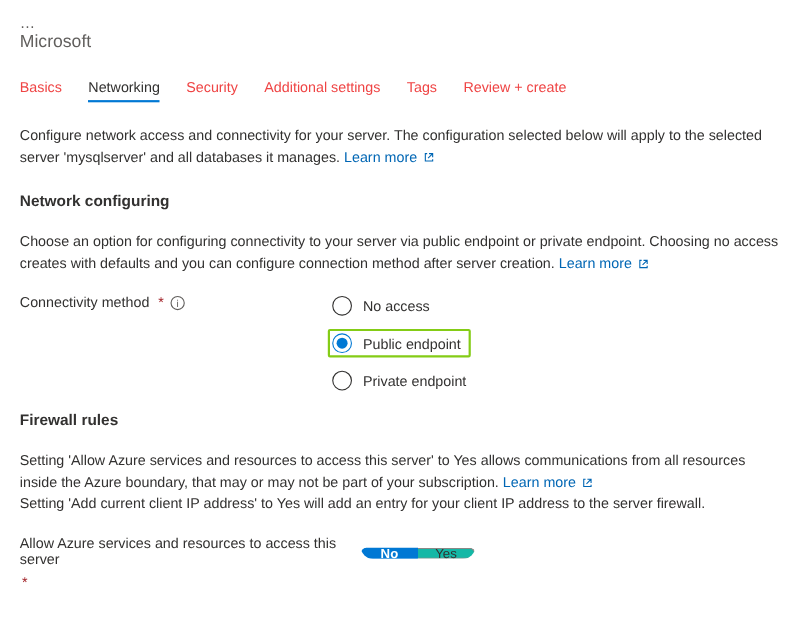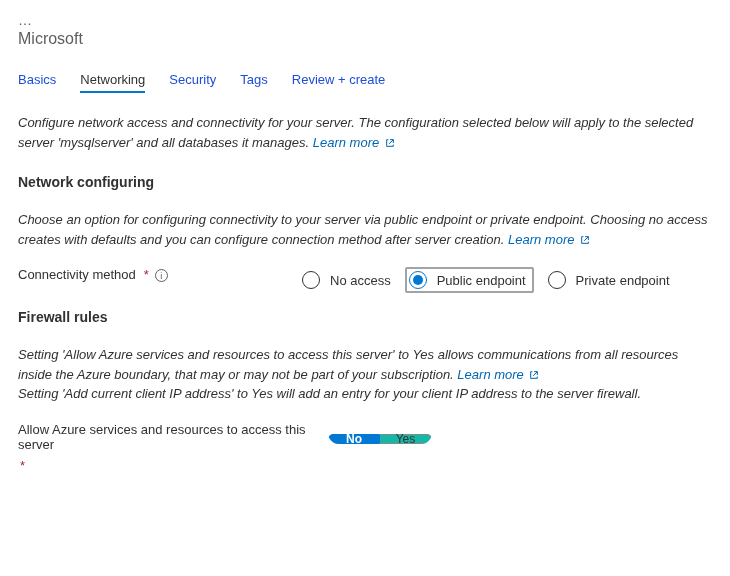--- a/index.html
+++ b/index.html
@@ -23,38 +23,38 @@
   .ellipsis { font-size: 14px; color: #605e5c; font-weight: 400; letter-spacing: 2px; }
   .subtitle { font-size: 16px; color: #605e5c; margin-top: 2px; }
   .tabs {
     display: flex;
     gap: 24px;
     margin-top: 24px;
     border-bottom: none;
   }
   .tab {
     font-size: 13px;
-    color: #1d4ed8;
+    color: #ef4444;
     padding-bottom: 6px;
     cursor: pointer;
     position: relative;
   }
   .tab.active {
     color: #323130;
     font-weight: 400;
   }
   .tab.active::after {
     content: "";
     position: absolute;
     bottom: 0;
     left: 0; right: 0;
     height: 2px;
     background: #0078d4;
   }
-  .section { margin-top: 20px; font-size: 13px; line-height: 1.5; color: #323130; font-style: italic; }
+  .section { margin-top: 20px; font-size: 13px; line-height: 1.5; color: #323130; }
   .link { color: #0066b4; text-decoration: none; cursor: pointer; }
   .ext-icon {
     display: inline-block;
     width: 10px; height: 10px;
     vertical-align: -1px;
     margin-left: 2px;
   }
   .ext-icon svg { width: 10px; height: 10px; }
   .section-heading { font-weight: 600; font-size: 14px; margin-top: 22px; }
   .form-row {
@@ -75,40 +75,40 @@
   .info-icon {
     display: inline-flex;
     width: 13px; height: 13px;
     border: 1px solid #605e5c;
     border-radius: 50%;
     font-size: 9px;
     align-items: center;
     justify-content: center;
     color: #605e5c;
   }
-  .radio-group { display: flex; flex-direction: row; gap: 10px; }
+  .radio-group { display: flex; flex-direction: column; gap: 10px; }
   .radio-option { display: flex; align-items: center; gap: 10px; cursor: pointer; padding: 2px 4px; }
   .radio {
     width: 18px; height: 18px;
     border: 1px solid #323130;
     border-radius: 50%;
     display: inline-flex;
     align-items: center;
     justify-content: center;
     flex-shrink: 0;
   }
   .radio.checked { border-color: #0078d4; }
   .radio.checked::after {
     content: "";
     width: 10px; height: 10px;
     background: #0078d4;
     border-radius: 50%;
   }
   .highlight-red {
-    border: 2px solid #a3a3a3;
+    border: 2px solid #84cc16;
     border-radius: 2px;
     padding: 2px 6px 2px 2px;
   }
   .toggle-pair {
     display: inline-flex;
     border-radius: 12px;
     overflow: hidden;
     height: 22px;
     font-size: 12px;
   }
@@ -137,20 +137,21 @@
 
 <h1 class="page-title">
   <span class="ellipsis">…</span>
 </h1>
 <div class="subtitle">Microsoft</div>
 
 <div class="tabs">
   <div class="tab">Basics</div>
   <div class="tab active">Networking</div>
   <div class="tab">Security</div>
+  <div class="tab">Additional settings</div>
   <div class="tab">Tags</div>
   <div class="tab">Review + create</div>
 </div>
 
 <div class="section">
   <span>Configure network access and connectivity for your server. The configuration selected below will apply to the selected server 'mysqlserver' and all databases it manages.</span>
   <a class="link">
     <span>Learn more</span>
     <span class="ext-icon">
       <svg viewBox="0 0 12 12">

